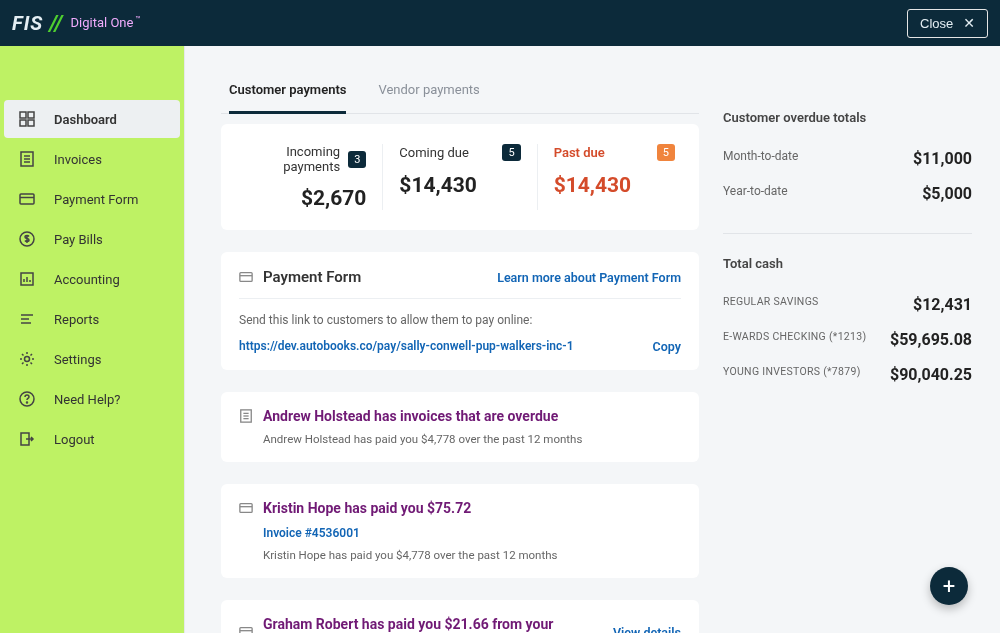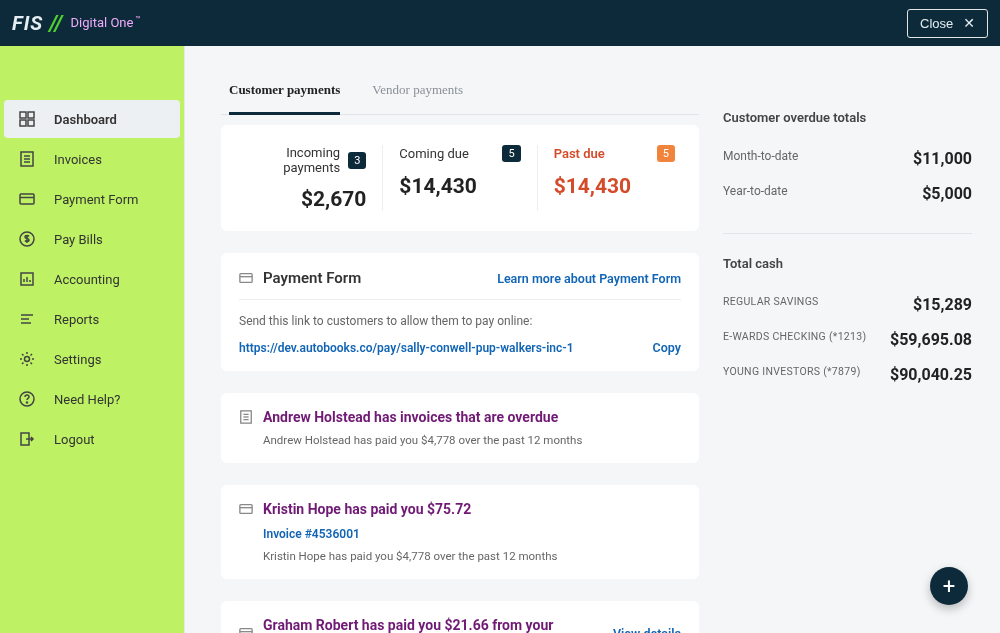--- a/index.html
+++ b/index.html
@@ -21,21 +21,21 @@
   .nav-item { display: flex; align-items: center; gap: 18px; padding: 10px 14px; font-size: 13px; color: #333; cursor: pointer; border-radius: 4px; margin: 0 4px 2px 4px; }
   .nav-item.active { background: #edf0f2; font-weight: 600; }
   .nav-icon { width: 18px; height: 18px; display: flex; align-items: center; justify-content: center; color: #444; }
   
   .main { flex: 1; display: flex; gap: 24px; padding: 28px 28px 0 36px; overflow: hidden; }
   .center { width: 478px; display: flex; flex-direction: column; }
   .right { flex: 1; padding-top: 36px; }
   
   
   .tabs { display: flex; gap: 16px; border-bottom: 1px solid #e1e4e8; margin-bottom: 0; }
-  .tab { padding: 8px 0 14px 0; font-size: 13px; color: #8a9099; cursor: pointer; margin: 0 8px; font-family: Liberation Serif, serif; }
+  .tab { padding: 8px 0 14px 0; font-size: 13px; color: #8a9099; cursor: pointer; margin: 0 8px; }
   .tab.active { color: #222; font-weight: 600; border-bottom: 3px solid #0c2a3a; margin-bottom: -1px; }
   
   
   .summary-card { background: #fff; border-radius: 6px; padding: 20px 24px; display: flex; margin-top: 10px; }
   .summary-col { flex: 1; border-right: 1px solid #eceff2; padding-right: 16px; padding-left: 16px; }
   .summary-col:first-child { padding-left: 0; text-align: right; }
   .summary-col:last-child { border-right: none; padding-right: 0; }
   .summary-col.past { }
   .summary-label { font-size: 13px; color: #333; display: flex; align-items: center; gap: 8px; }
   .past .summary-label span:first-child { color: #d44b2a; font-weight: 600; }
@@ -45,21 +45,21 @@
   .past .summary-amount { color: #d44b2a; }
   
   
   .card { background: #fff; border-radius: 6px; padding: 16px 18px; margin-top: 22px; }
   .card-head { display: flex; align-items: center; gap: 10px; }
   .card-head-icon { color: #888; display:flex; }
   .card-title { font-size: 15px; font-weight: 600; color: #333; flex: 1; }
   .card-link { color: #1265b5; font-size: 12.5px; font-weight: 600; text-decoration: none; cursor: pointer; }
   .card-body { border-top: 1px solid #eceff2; margin-top: 12px; padding-top: 14px; }
   .muted { font-size: 12px; color: #666; }
-  .paylink-row { display: flex; align-items: center; gap: 14px; margin-top: 12px; }
+  .paylink-row { display: flex; gap: 14px; margin-top: 12px; }
   .paylink { font-size: 12px; color: #1265b5; font-weight: 600; flex: 1; overflow: hidden; text-overflow: ellipsis; white-space: nowrap; }
   .copy-link { font-size: 12.5px; color: #1265b5; font-weight: 600; cursor: pointer; }
   
   .feed-title { font-size: 14px; font-weight: 700; color: #701a75; }
   .feed-sub { font-size: 11.5px; color: #666; margin-top: 8px; }
   .invoice-link { color: #1265b5; font-size: 12px; font-weight: 600; margin-top: 10px; display: block; cursor:pointer; }
   
   
   .section-title { font-size: 13px; font-weight: 600; color: #444; margin-bottom: 16px; }
   .stat-row { display: flex; justify-content: space-between; padding: 8px 0; font-size: 12px; }
@@ -291,21 +291,21 @@
       <div class="stat-row">
         <span class="stat-label">Year-to-date</span>
         <span class="stat-value">$5,000</span>
       </div>
 
       <div class="hr"></div>
 
       <div class="section-title">Total cash</div>
       <div class="stat-row">
         <span class="acct-label">REGULAR SAVINGS</span>
-        <span class="stat-value">$15,289</span>
+        <span class="stat-value">$12,431</span>
       </div>
       <div class="stat-row">
         <span class="acct-label">E-WARDS CHECKING (*1213)</span>
         <span class="stat-value">$59,695.08</span>
       </div>
       <div class="stat-row">
         <span class="acct-label">YOUNG INVESTORS (*7879)</span>
         <span class="stat-value">$90,040.25</span>
       </div>
     </div>

